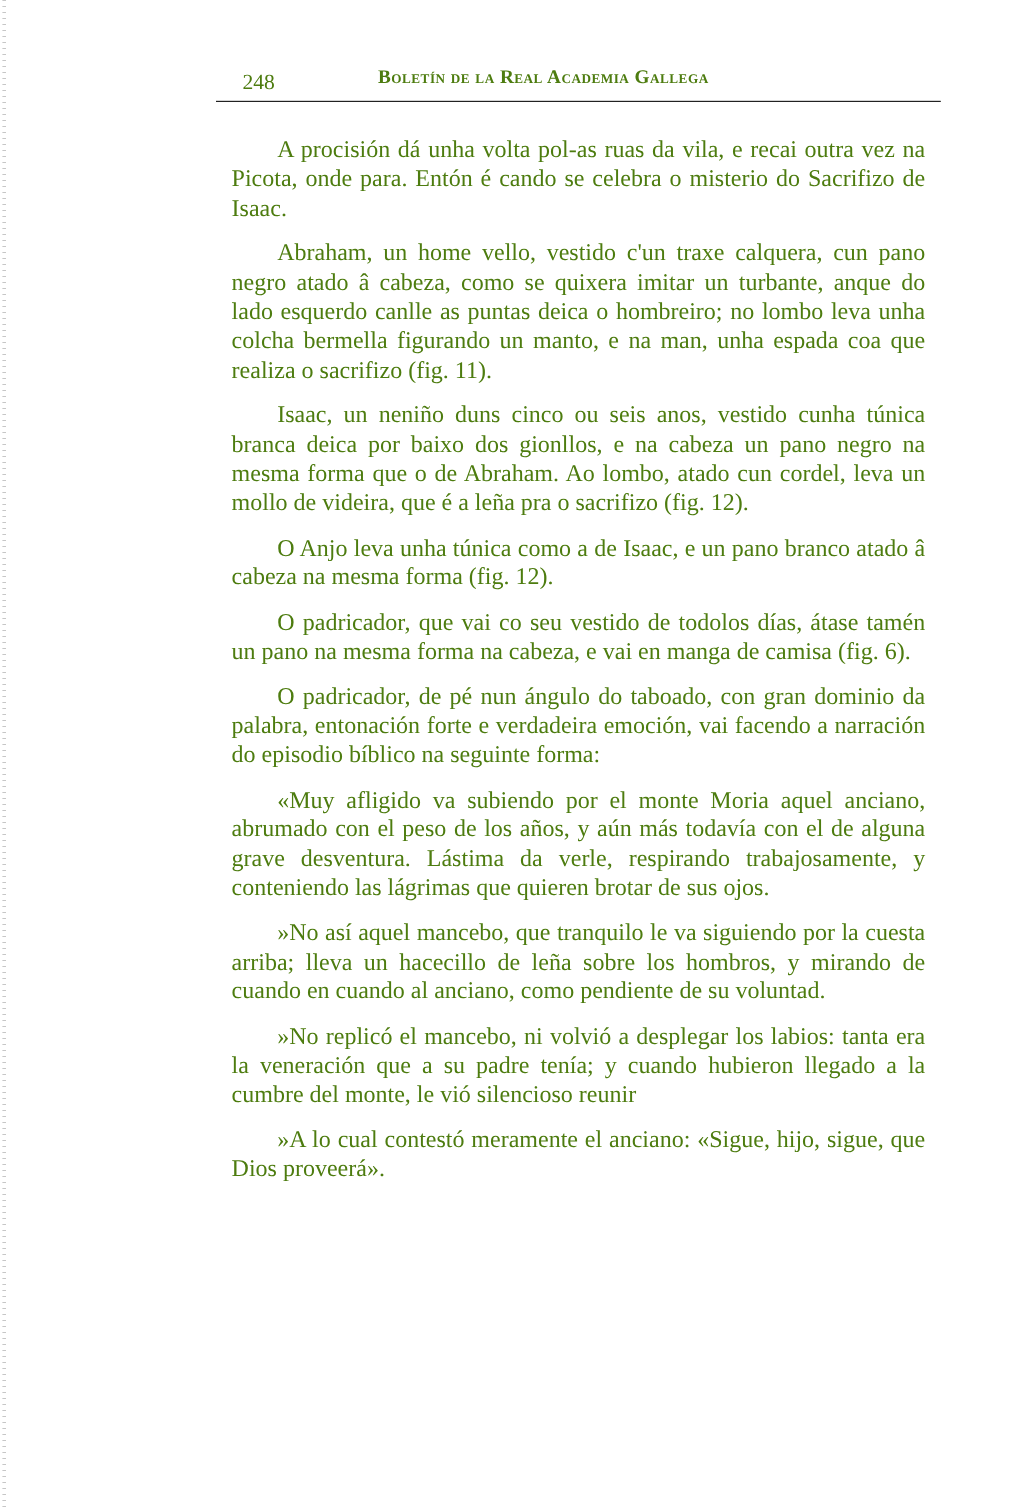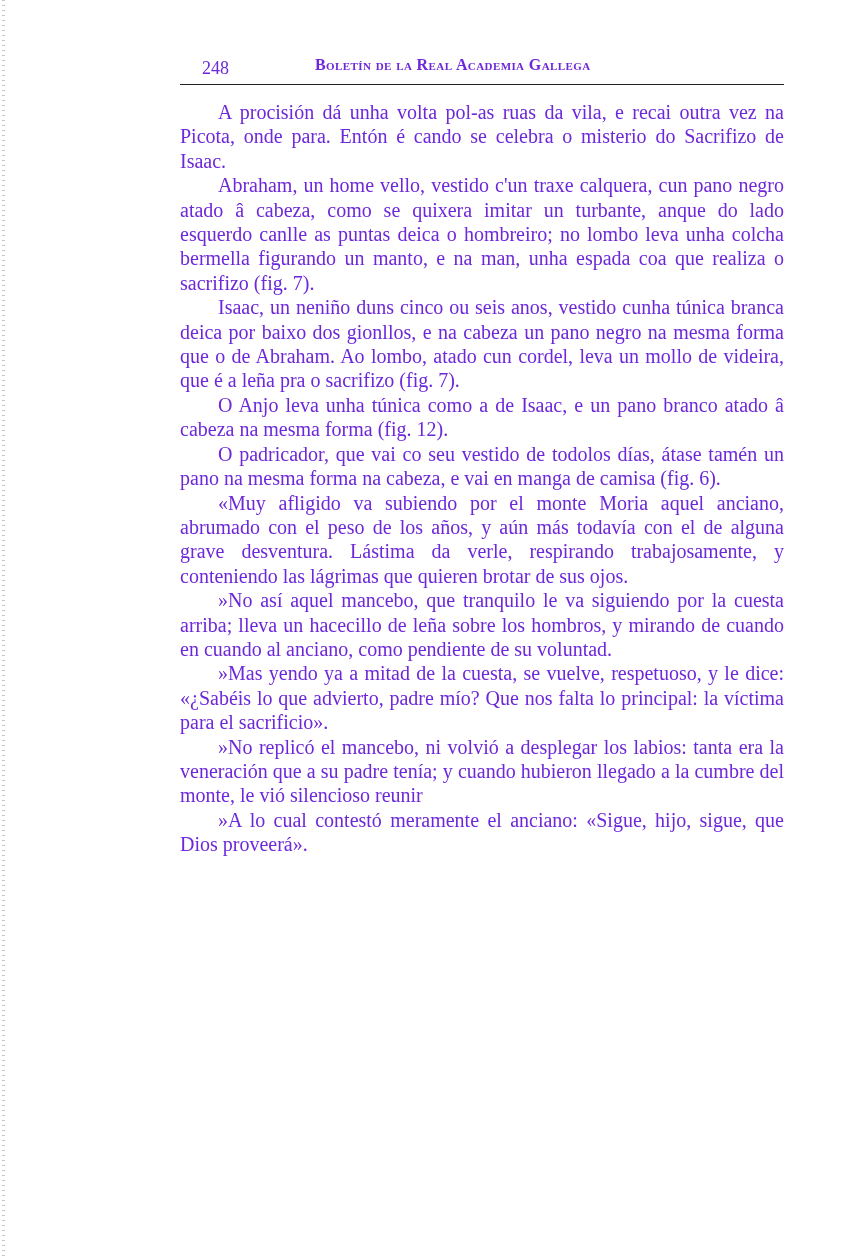--- a/index.html
+++ b/index.html
@@ -5,58 +5,58 @@
   html, body { margin: 0; padding: 0; background: #ffffff; }
   body { width: 850px; height: 1257px; position: relative; overflow: hidden; }
   .margin-speckle {
     position: absolute; left: 2px; top: 0; width: 3px; height: 1257px;
     background-image: repeating-linear-gradient(to bottom, #999 0 1px, transparent 1px 5px);
     opacity: 0.55;
   }
   .page {
     position: absolute; left: 180px; top: 56px; width: 606px;
     font-family: "Liberation Serif", "DejaVu Serif", serif;
-    color: #6d28d9;
+    color: #4d7c0f;
   }
   .running-head {
     position: relative; height: 26px;
     font-size: 18px;
   }
   .page-number { position: absolute; left: 22px; top: 2px; font-size: 18px; }
   .journal-title {
     position: absolute; left: 135px; top: 0;
     font-variant: small-caps; font-weight: bold; letter-spacing: 0.4px; font-size: 16px;
   }
   .head-rule {
     position: absolute; left: 0; top: 28px; width: 604px; height: 0;
     border-top: 1.5px solid #222;
   }
   .body-text {
     position: absolute; left: 0; top: 44px; width: 604px;
     font-size: 20px; line-height: 24.4px; text-align: justify;
   }
-  .para { margin: 0; text-indent: 38px; }
+  .para { margin: 13px; text-indent: 38px; }
 </style>
 </head>
 <body>
 
 <div class="margin-speckle"></div>
 
 <div class="page">
   <div class="running-head">
     <span class="page-number">248</span>
     <span class="journal-title">Boletín de la Real Academia Gallega</span>
     <div class="head-rule"></div>
   </div>
 
   <div class="body-text">
     <p class="para">A procisión dá unha volta pol-as ruas da vila, e recai outra vez na Picota, onde para. Entón é cando se celebra o misterio do Sacrifizo de Isaac.</p>
-    <p class="para">Abraham, un home vello, vestido c'un traxe calquera, cun pano negro atado â cabeza, como se quixera imitar un turbante, anque do lado esquerdo canlle as puntas deica o hombreiro; no lombo leva unha colcha bermella figurando un manto, e na man, unha espada coa que realiza o sacrifizo (fig. 7).</p>
-    <p class="para">Isaac, un neniño duns cinco ou seis anos, vestido cunha túnica branca deica por baixo dos gionllos, e na cabeza un pano negro na mesma forma que o de Abraham. Ao lombo, atado cun cordel, leva un mollo de videira, que é a leña pra o sacrifizo (fig. 7).</p>
+    <p class="para">Abraham, un home vello, vestido c'un traxe calquera, cun pano negro atado â cabeza, como se quixera imitar un turbante, anque do lado esquerdo canlle as puntas deica o hombreiro; no lombo leva unha colcha bermella figurando un manto, e na man, unha espada coa que realiza o sacrifizo (fig. 11).</p>
+    <p class="para">Isaac, un neniño duns cinco ou seis anos, vestido cunha túnica branca deica por baixo dos gionllos, e na cabeza un pano negro na mesma forma que o de Abraham. Ao lombo, atado cun cordel, leva un mollo de videira, que é a leña pra o sacrifizo (fig. 12).</p>
     <p class="para">O Anjo leva unha túnica como a de Isaac, e un pano branco atado â cabeza na mesma forma (fig. 12).</p>
     <p class="para">O padricador, que vai co seu vestido de todolos días, átase tamén un pano na mesma forma na cabeza, e vai en manga de camisa (fig. 6).</p>
+    <p class="para">O padricador, de pé nun ángulo do taboado, con gran dominio da palabra, entonación forte e verdadeira emoción, vai facendo a narración do episodio bíblico na seguinte forma:</p>
     <p class="para">«Muy afligido va subiendo por el monte Moria aquel anciano, abrumado con el peso de los años, y aún más todavía con el de alguna grave desventura. Lástima da verle, respirando trabajosamente, y conteniendo las lágrimas que quieren brotar de sus ojos.</p>
     <p class="para">»No así aquel mancebo, que tranquilo le va siguiendo por la cuesta arriba; lleva un hacecillo de leña sobre los hombros, y mirando de cuando en cuando al anciano, como pendiente de su voluntad.</p>
-    <p class="para">»Mas yendo ya a mitad de la cuesta, se vuelve, respetuoso, y le dice: «¿Sabéis lo que advierto, padre mío? Que nos falta lo principal: la víctima para el sacrificio».</p>
     <p class="para">»No replicó el mancebo, ni volvió a desplegar los labios: tanta era la veneración que a su padre tenía; y cuando hubieron llegado a la cumbre del monte, le vió silencioso reunir</p>
     <p class="para">»A lo cual contestó meramente el anciano: «Sigue, hijo, sigue, que Dios proveerá».</p>
   </div>
 </div>
 
 </body></html>

